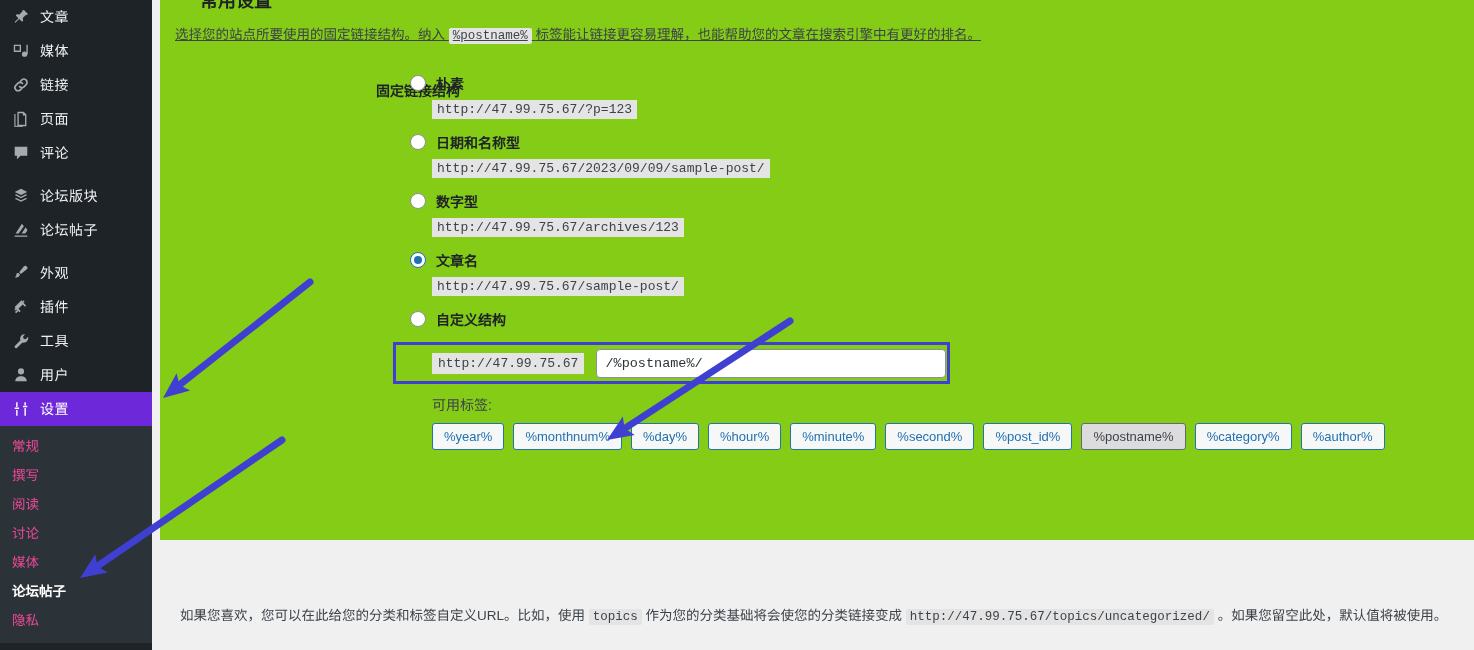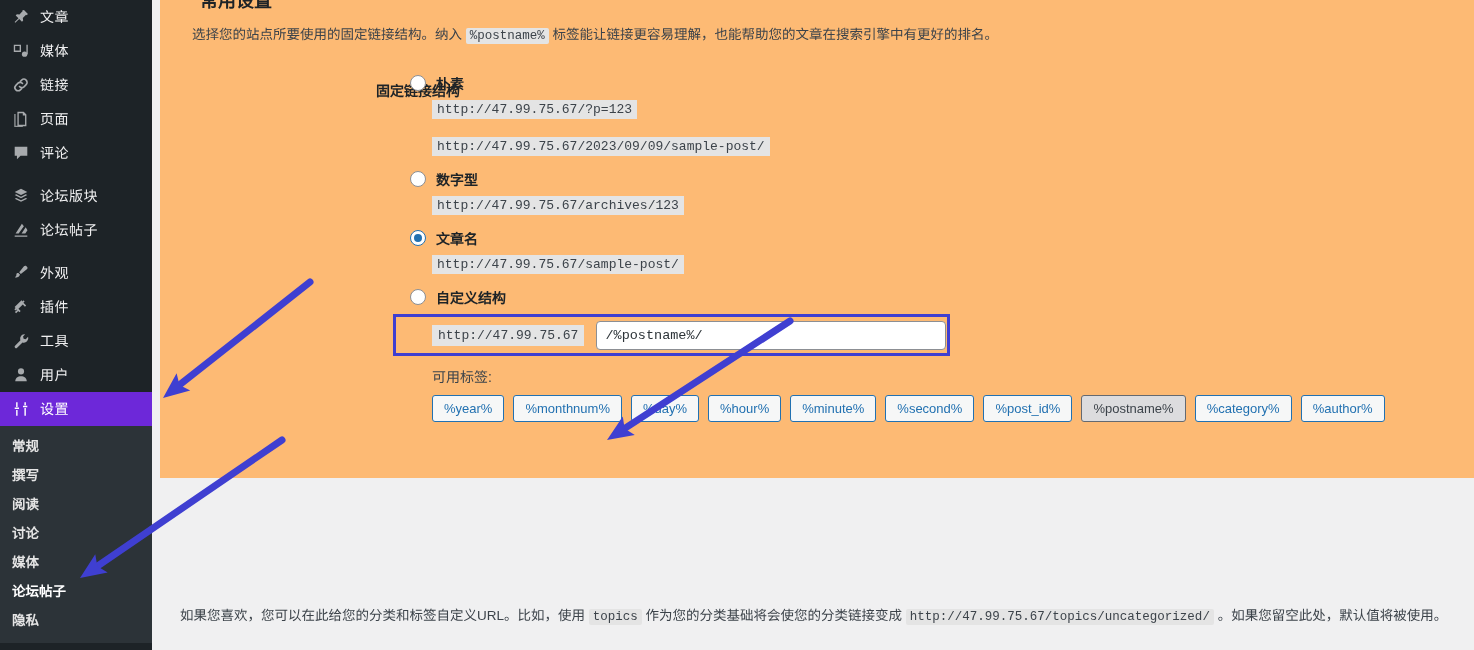--- a/index.html
+++ b/index.html
@@ -42,32 +42,31 @@
     color: #fff;
   }
   .menu-item.current .m-ico { color: #fff; }
   .menu-sep { height: 9px; }
 
   .submenu { background: #2c3338; padding: 6px 0 8px 0; }
   .sub-item {
     display: block;
     padding: 5px 0 5px 12px;
     font-size: 13.5px;
-    color: #e5e5e5;
+    color: #ec4899;
     line-height: 19px;
     cursor: pointer;
-    font-weight: bold;
   }
   .sub-item.current { color: #fff; font-weight: bold; }
 
   
   #main {
     position: absolute; left: 160px; top: 0;
-    width: 1314px; height: 478px;
-    background: #fdba74;
+    width: 1314px; height: 540px;
+    background: #84cc16;
     padding: 0 20px;
   }
   .sec-title {
     font-size: 18px; font-weight: bold; color: #1d2327;
     margin: 0; padding: 0 0 0 20px;
     line-height: 20px;
   }
   #title-top { position: absolute; left: 20px; top: -9px; }
   .sec-desc {
     position: absolute;
@@ -111,21 +110,21 @@
   .opt-url {
     display: inline-block;
     margin: 6px 0 0 22px;
     font-family: "Liberation Mono", "DejaVu Sans Mono", monospace;
     font-size: 13px; color: #3c434a;
     background: #e4e4e4;
     padding: 2px 5px;
   }
 
   
-  #custom-wrap { position: relative; margin-top: 14px; }
+  #custom-wrap { position: relative; margin-top: 20px; }
   #custom-box {
     position: absolute; left: -17px; top: -8px;
     width: 557px; height: 42px;
     border: 3px solid #3f3fd1;
     pointer-events: none;
   }
   #custom-inner { display: flex; align-items: center; padding-left: 22px; height: 26px; }
   #custom-prefix {
     font-family: "Liberation Mono", "DejaVu Sans Mono", monospace;
     font-size: 13px; color: #3c434a;
@@ -298,40 +297,44 @@
         <div class="sub-item">媒体</div>
         <div class="sub-item current">论坛帖子</div>
         <div class="sub-item">隐私</div>
       </div>
   </nav>
 
   <div id="main">
 
     <h2 id="title-top" class="sec-title">常用设置</h2>
 
-    <div class="sec-desc" style="left:32px; top:25px;">
+    <div class="sec-desc" style="left:15px; top:25px;text-decoration:underline;">
       <span>选择您的站点所要使用的固定链接结构。纳入</span>
       <code class="codetag">%postname%</code>
       <span>标签能让链接更容易理解，也能帮助您的文章在搜索引擎中有更好的排名。</span>
     </div>
 
     <div id="perma-form">
       <div id="form-label">固定链接结构</div>
 
       <div id="options">
 
         <div id="opt-list">
             <div class="opt-row">
               <div class="opt-head">
                 <span class="radio"></span>
                 <span class="opt-label">朴素</span>
               </div>
               <div><span class="opt-url">http://47.99.75.67/?p=123</span></div>
             </div>
             <div class="opt-row">
+              <div class="opt-head">
+                <span class="radio"></span>
+                <span class="opt-label">日期和名称型</span>
+              </div>
               <div><span class="opt-url">http://47.99.75.67/2023/09/09/sample-post/</span></div>
             </div>
             <div class="opt-row">
               <div class="opt-head">
                 <span class="radio"></span>
                 <span class="opt-label">数字型</span>
               </div>
               <div><span class="opt-url">http://47.99.75.67/archives/123</span></div>
             </div>
             <div class="opt-row">

